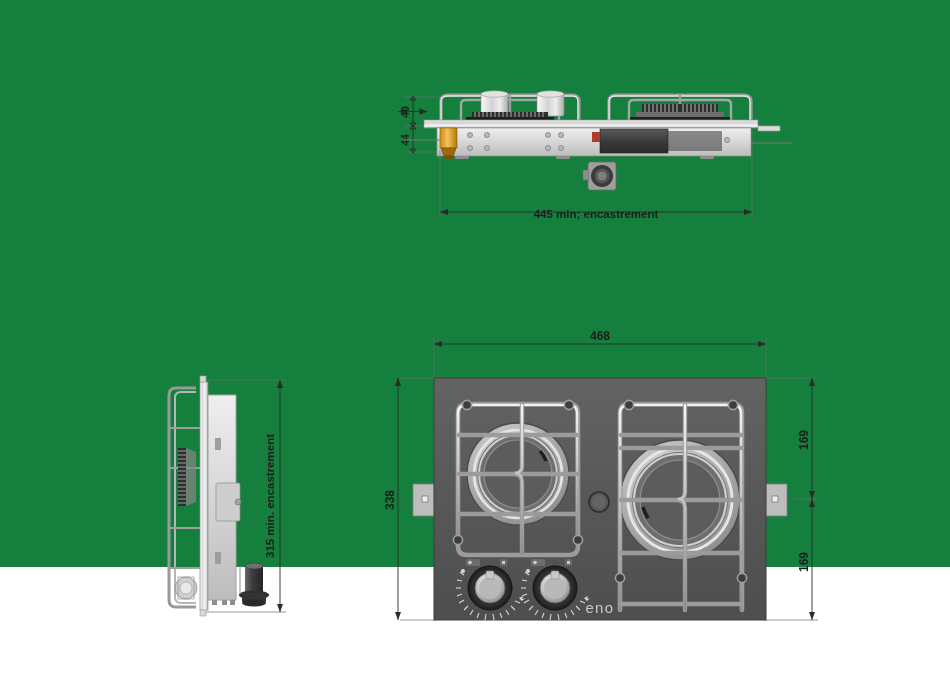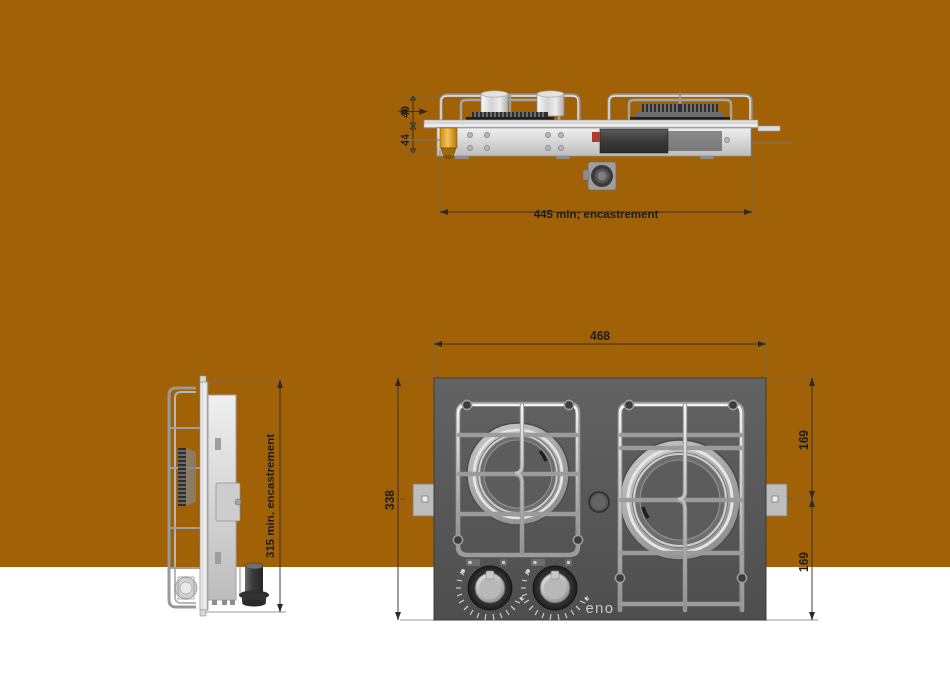--- a/index.html
+++ b/index.html
@@ -13,21 +13,21 @@
     position: relative;
     overflow: hidden;
     font-family: "Liberation Sans", sans-serif;
     color: #1a1a1a;
   }
   #sheet {
     position: absolute;
     left: 0; top: 0;
     width: 950px;
     height: 567px;
-    background: #a16207;
+    background: #15803d;
   }
   svg.dwg {
     position: absolute;
     left: 0; top: 0;
     width: 950px;
     height: 700px;
     display: block;
   }
   .dimtext {
     font-family: "Liberation Sans", sans-serif;

